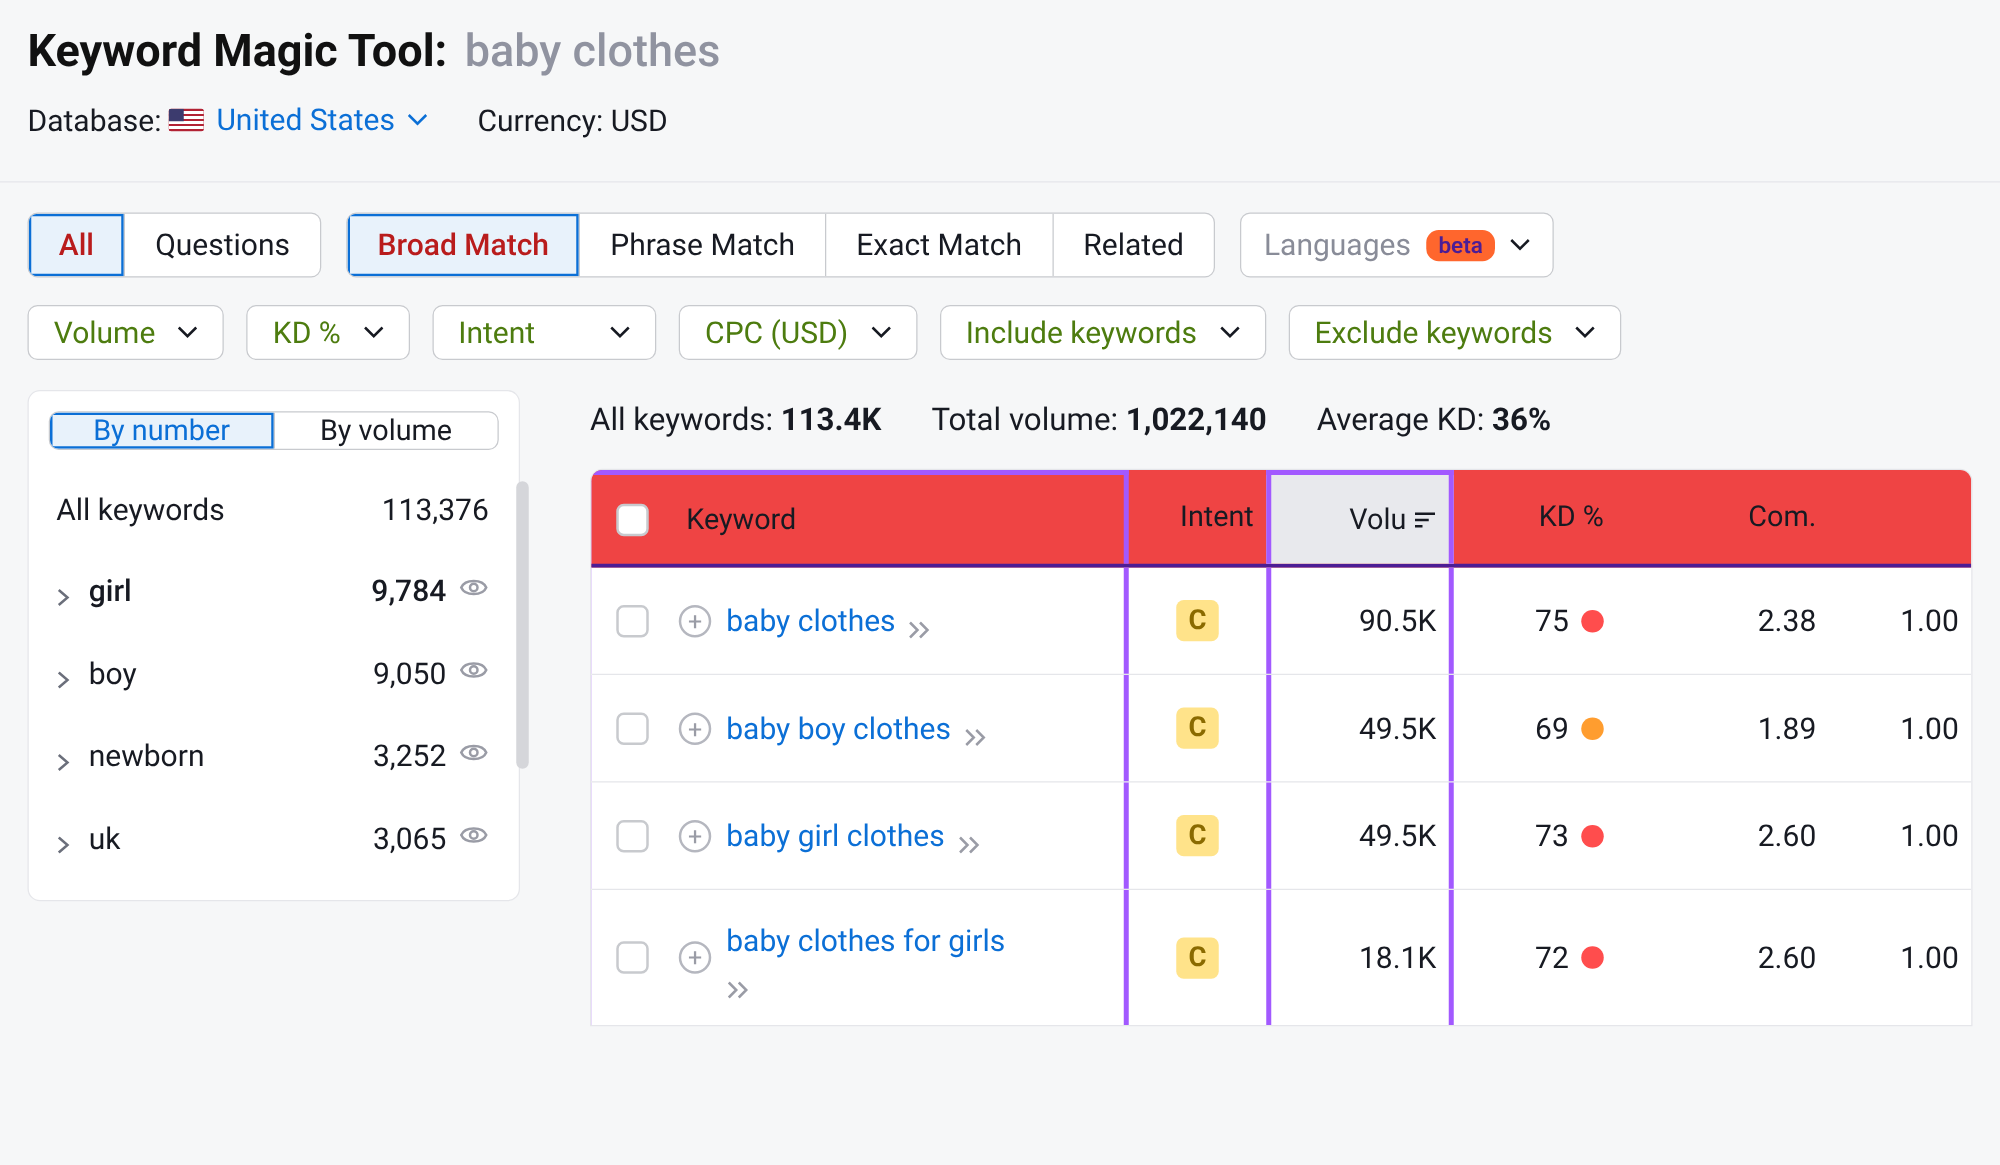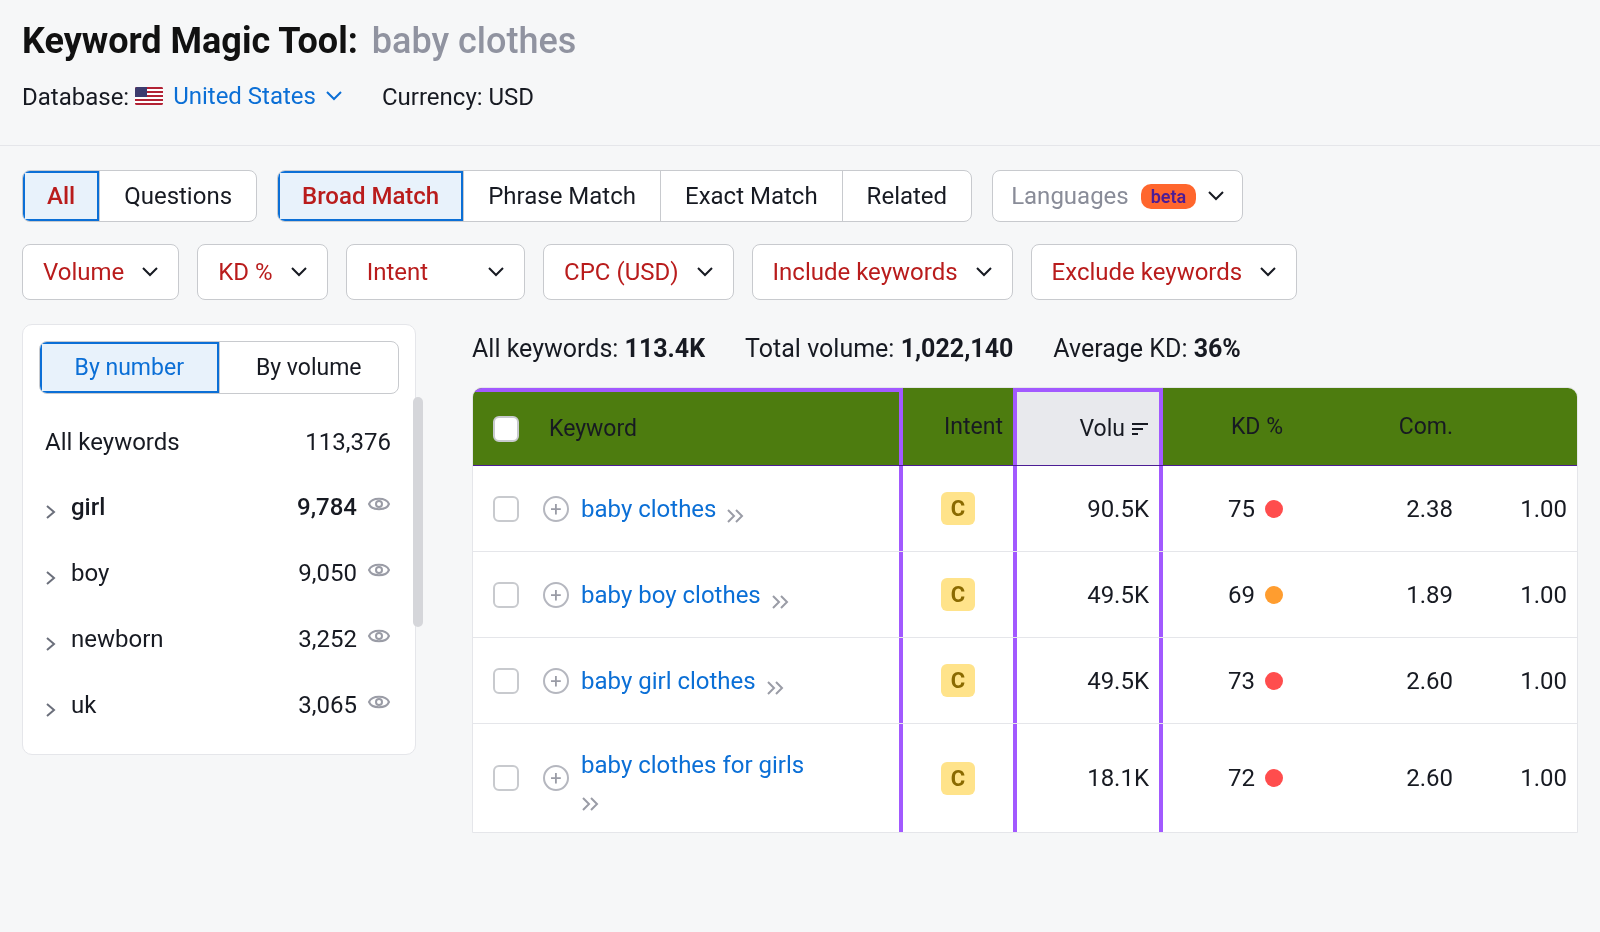--- a/index.html
+++ b/index.html
@@ -132,24 +132,24 @@
   gap: 18px;
   padding: 22px 0 24px 0;
 }
 .filter-drop {
   display: flex;
   align-items: center;
   gap: 18px;
   border: 1px solid #c8cace;
   border-radius: 8px;
   background: #fff;
-  height: 56px;
+  height: 44px;
   padding: 0 20px;
   font-size: 24px;
-  color: #b91c1c;
+  color: #4d7c0f;
   cursor: pointer;
 }
 
 
 .main-split {
   display: flex;
   gap: 56px;
   align-items: flex-start;
 }
 .sidebar {
@@ -163,21 +163,21 @@
 .sidebar-seg {
   display: flex;
   border: 1px solid #c8cace;
   border-radius: 8px;
   overflow: hidden;
   margin-bottom: 16px;
 }
 .sidebar-seg .seg-opt {
   flex: 1;
   text-align: center;
-  padding: 12px 0;
+  padding: 1px 0;
   font-size: 23px;
   color: #171a22;
   cursor: pointer;
   border-left: 1px solid #c8cace;
 }
 .sidebar-seg .seg-opt:first-child { border-left: none; }
 .sidebar-seg .seg-opt.active {
   background: #e8f2fb;
   color: #0b6fd6;
   outline: 2px solid #0b6fd6;
@@ -228,25 +228,25 @@
   border-radius: 10px 10px 0 0;
   overflow: hidden;
   background: #fff;
 }
 .th-row, .td-row {
   display: grid;
   grid-template-columns: 60px 370px 110px 150px 130px 170px 114px;
   align-items: center;
 }
 .th-row {
-  background: #4d7c0f;
+  background: #ef4444;
   height: 78px;
   font-size: 23px;
   color: #171a22;
-  border-bottom: 1px solid #4c1d95;
+  border-bottom: 3px solid #4c1d95;
 }
 .th-cell {
   padding: 0 10px;
   display: flex;
   align-items: center;
   justify-content: flex-end;
   gap: 6px;
   height: 100%;
 }
 .th-cell.left { justify-content: flex-start; }

